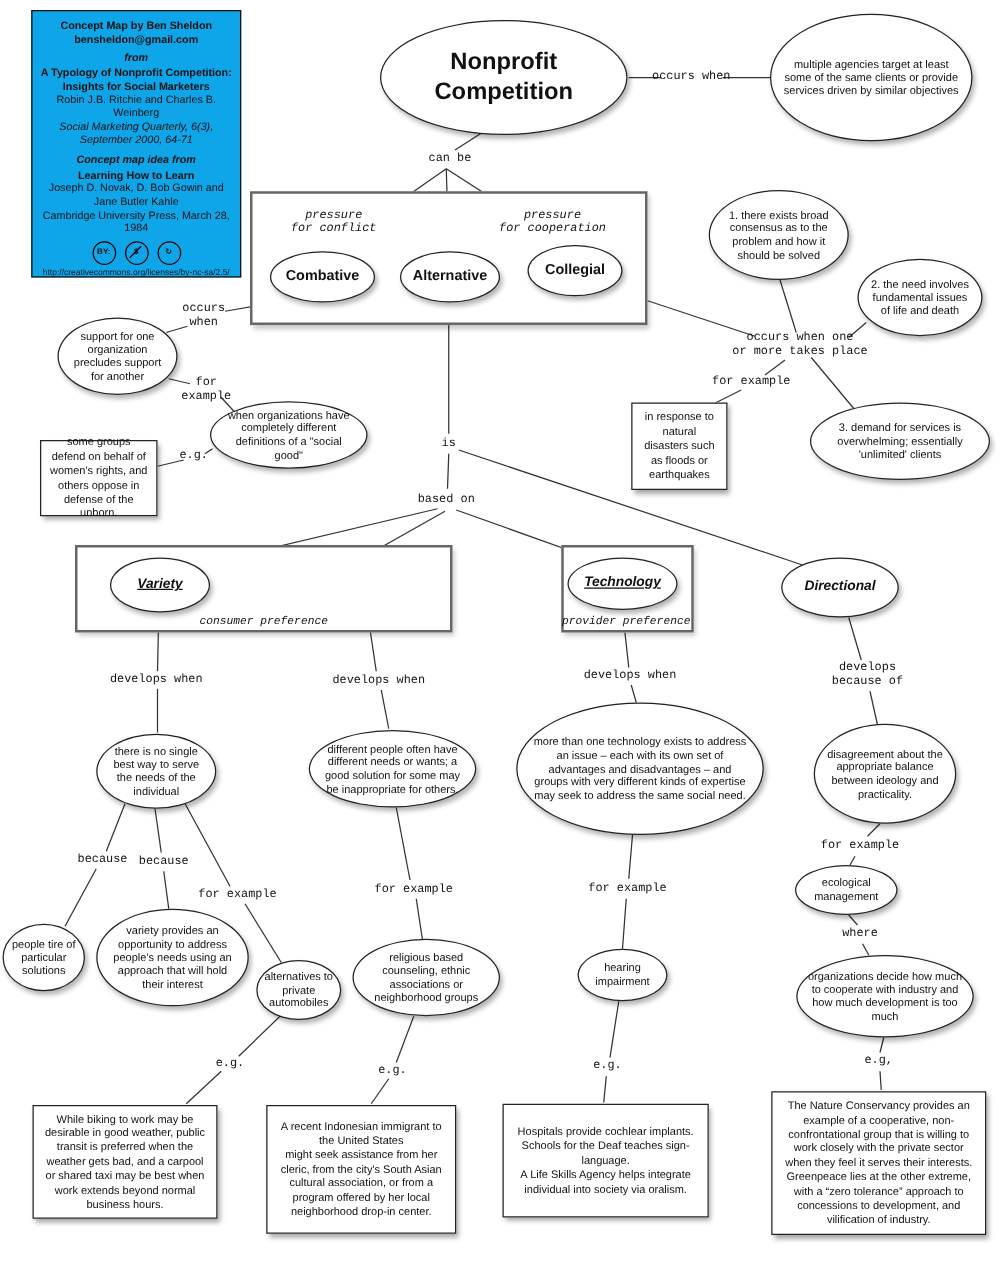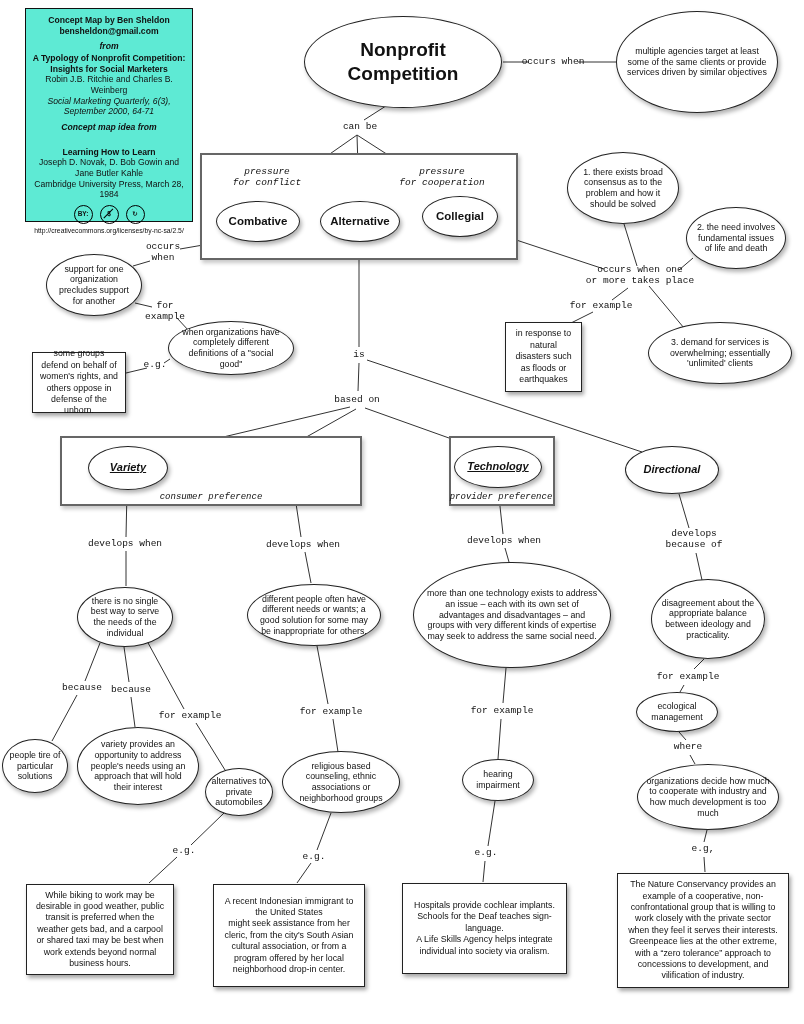--- a/index.html
+++ b/index.html
@@ -19,21 +19,21 @@
   .lbl.it{font-style:italic;}
   .bx{position:absolute;border:1.5px solid #222;background:#fff;box-sizing:border-box;
       display:flex;align-items:center;justify-content:center;text-align:center;
       font-size:8.8px;line-height:1.3;padding:5px 6px;white-space:pre-line;
       box-shadow:2px 3px 4px rgba(0,0,0,.35);}
   .bx.left{justify-content:flex-start;text-align:center;}
   .band{position:absolute;border:2px solid #666;background:#fff;box-sizing:border-box;
         box-shadow:2px 3px 4px rgba(0,0,0,.22);}
   
   #credits{position:absolute;left:25px;top:8px;width:168px;height:214px;border:1.5px solid #111;
-           background:#5eead4;box-sizing:border-box;text-align:center;padding:6px 4px 2px 4px;
+           background:#0ea5e9;box-sizing:border-box;text-align:center;padding:6px 4px 2px 4px;
            font-size:8.6px;line-height:1.24;}
   #credits p{margin:0 0 5px 0;}
   #credits .b{font-weight:bold;}
   #credits .iu{font-style:italic;font-weight:600;}
   #credits .i{font-style:italic;}
   #credits .url{font-size:6.8px;margin:3px 0 0 0;}
   .ccrow{display:flex;justify-content:center;gap:7px;margin:2px 0 2px 0;}
   .cc{width:17px;height:17px;border:1.6px solid #000;border-radius:50%;display:flex;
       align-items:center;justify-content:center;font-size:6.5px;font-weight:bold;position:relative;}
   .cc.nc::after{content:"";position:absolute;left:1px;top:7px;width:13px;height:1.4px;
@@ -116,21 +116,21 @@
       <line x1="704" y1="857" x2="705" y2="872"></line>
   </svg>
 
   <div id="credits">
     <p class="b" style="margin-bottom:0">Concept Map by Ben Sheldon</p>
     <p class="b">bensheldon@gmail.com</p>
     <p class="iu" style="margin-bottom:1px">from</p>
     <p class="b" style="margin-bottom:0">A Typology of Nonprofit Competition: Insights for Social Marketers</p>
     <p style="margin-bottom:0">Robin J.B. Ritchie and Charles B. Weinberg</p>
     <p class="i">Social Marketing Quarterly, 6(3), September 2000, 64-71</p>
-    <p class="iu" style="margin-bottom:14px">Concept map idea from</p>
+    <p class="iu" style="margin-bottom:2px">Concept map idea from</p>
     <p class="b" style="margin-bottom:0">Learning How to Learn</p>
     <p style="margin-bottom:0">Joseph D. Novak, D. Bob Gowin and Jane Butler Kahle</p>
     <p>Cambridge University Press, March 28, 1984</p>
     <div class="ccrow">
       <span class="cc">BY:</span>
       <span class="cc nc">$</span>
       <span class="cc">↻</span>
     </div>
     <p class="url">http://creativecommons.org/licenses/by-nc-sa/2.5/</p>
   </div>

